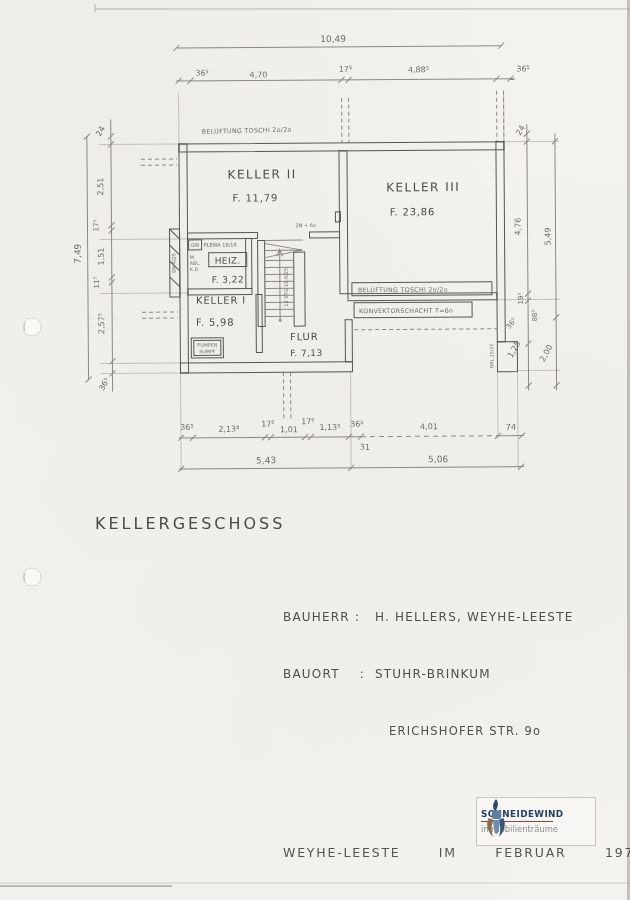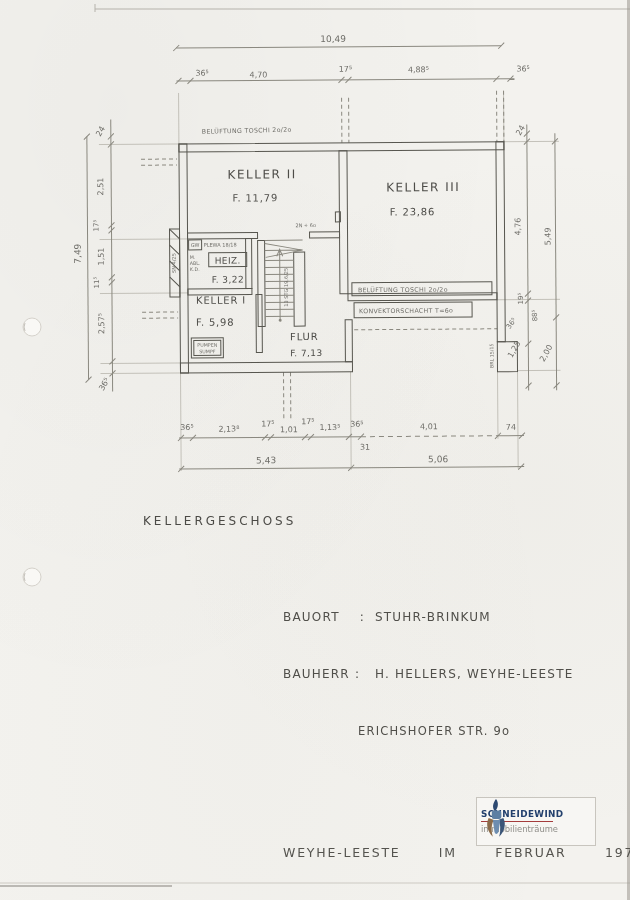--- a/index.html
+++ b/index.html
@@ -21,28 +21,28 @@
   .room2{fill:#4d4c48;font-size:10px;letter-spacing:.8px;}
   .room3{fill:#4d4c48;font-size:9px;letter-spacing:.4px;}
   .note{fill:#6f6e69;font-size:6.3px;letter-spacing:.3px;}
   .tiny{fill:#6f6e69;font-size:5px;}
   .tiny48{fill:#6f6e69;font-size:4.8px;}
   .w{stroke:#57564f;fill:none;stroke-width:1;}
   .d{stroke:#8a887f;fill:none;stroke-width:1;}
   .x{stroke:#b8b5ad;fill:none;stroke-width:0.8;}
   .title{
     position:absolute;left:95px;top:514px;color:#4b4a46;
-    font-size:12px;letter-spacing:3px;white-space:pre;margin-left:48px;
+    font-size:16px;letter-spacing:3px;white-space:pre;
   }
   .info{
     position:absolute;left:283px;top:570px;color:#504f4a;
     font-size:12px;letter-spacing:1.2px;line-height:19px;white-space:pre;
   }
   .info .lbl{display:inline-block;min-width:92px;}
-  .info .addr2{margin-left:75px;font-size:11.5px;}
+  .info .addr2{margin-left:106px;font-size:11.5px;}
   .info .arch{margin-top:2px;}
   .footer-date{
     position:absolute;left:283px;top:845px;color:#55544f;
     font-size:12.5px;letter-spacing:1.8px;word-spacing:7px;white-space:pre;
   }
   .logo{
     position:absolute;left:476px;top:797px;width:120px;height:49px;
     border:1px solid #c8c5be;background:#f7f6f3;box-sizing:border-box;
     display:flex;align-items:center;
   }
@@ -211,22 +211,22 @@
       <text class="dimt" transform="rotate(-90 551 238)" x="551" y="238" text-anchor="middle">5,49</text>
       <text class="dimt" transform="rotate(-60 548 356)" x="548" y="356" text-anchor="middle">2,00</text>
     </g>
 
     </g>
   </svg>
 
   <div class="title">KELLERGESCHOSS</div>
 
   <div class="info">
+    <div><span class="lbl">BAUHERR :</span><span>H. HELLERS, WEYHE-LEESTE</span></div>
     <div><span class="lbl">BAUORT    :</span><span>STUHR-BRINKUM</span></div>
-    <div><span class="lbl">BAUHERR :</span><span>H. HELLERS, WEYHE-LEESTE</span></div>
     <div class="addr2">ERICHSHOFER STR. 9o</div>
   </div>
 
   <div class="logo">
     <svg class="crest" viewBox="0 0 26 40">
       <path d="M13,1 C10,5 9,9 12,13 C15,9 16,5 13,1Z" fill="#2e4a72"></path>
       <rect x="9" y="12" width="9" height="8" rx="2" fill="#5d7fa3"></rect>
       <path d="M6,19 C3,25 5,32 10,37 C8,30 9,24 11,21Z" fill="#8a6b4a"></path>
       <path d="M20,19 C23,25 21,32 16,37 C18,30 17,24 15,21Z" fill="#3b5578"></path>
       <path d="M10,21 L17,21 L15.5,32 C14.5,35 12,35 11.5,32Z" fill="#6d8db0"></path>

